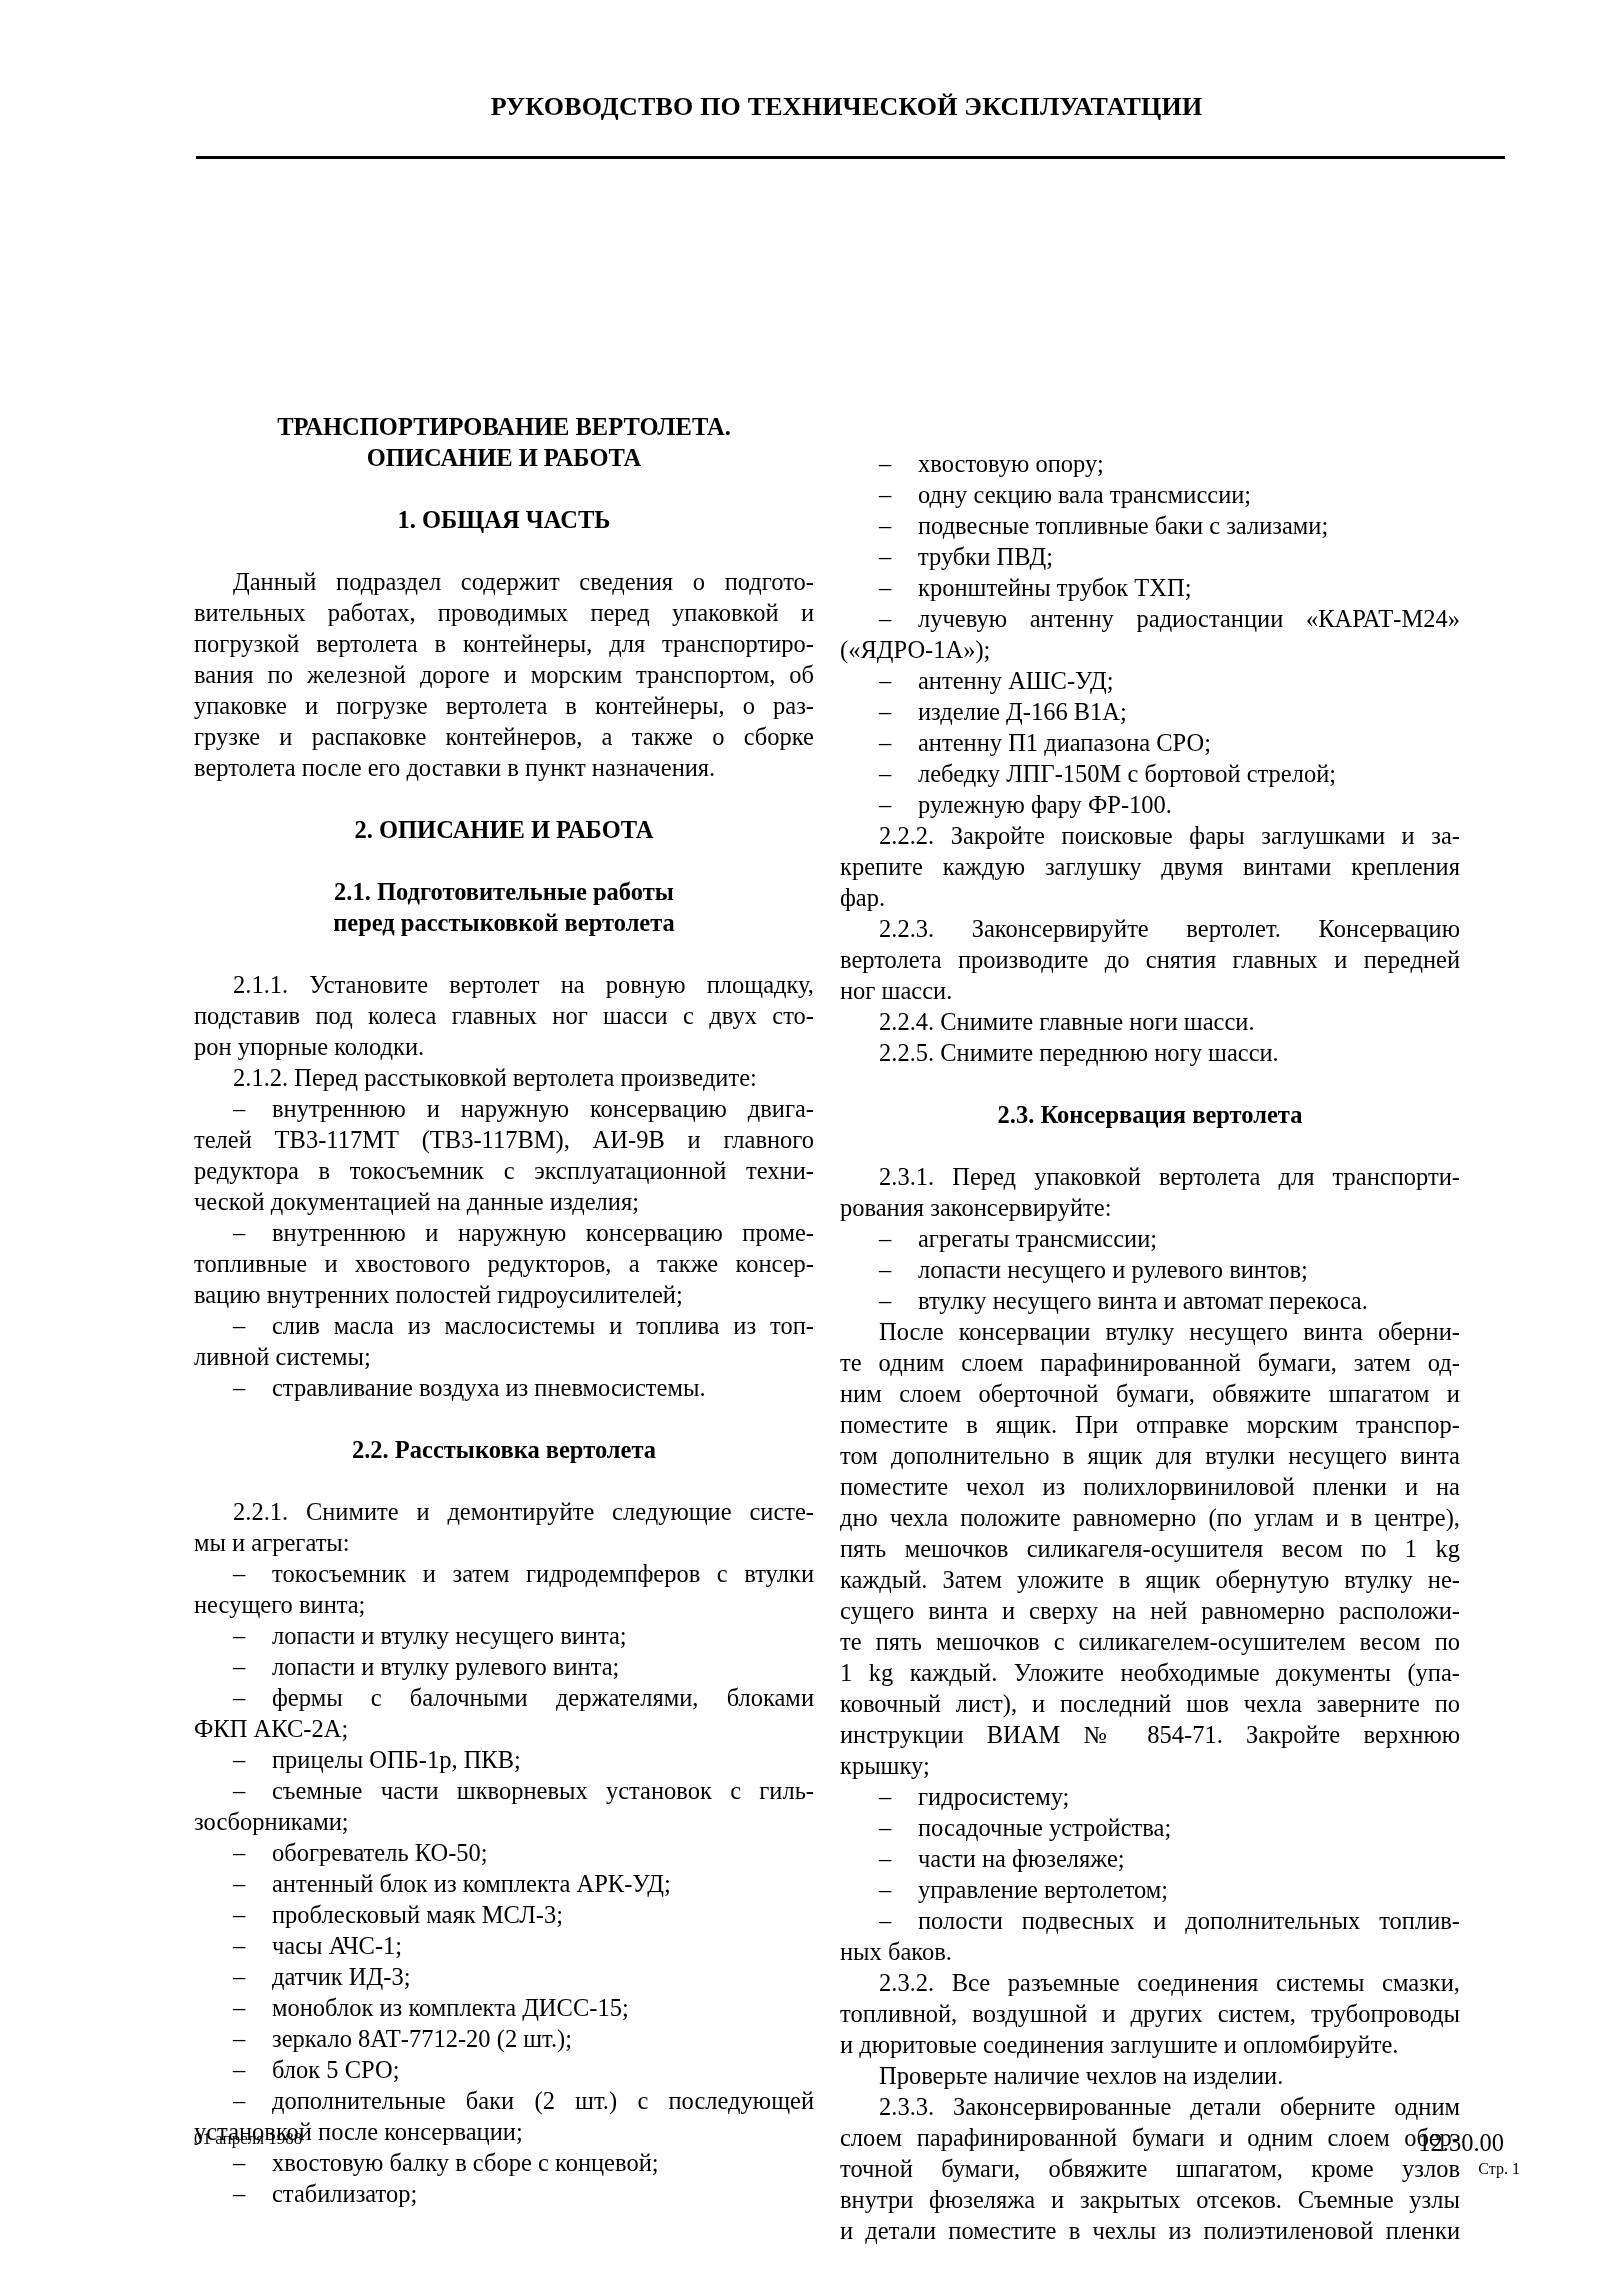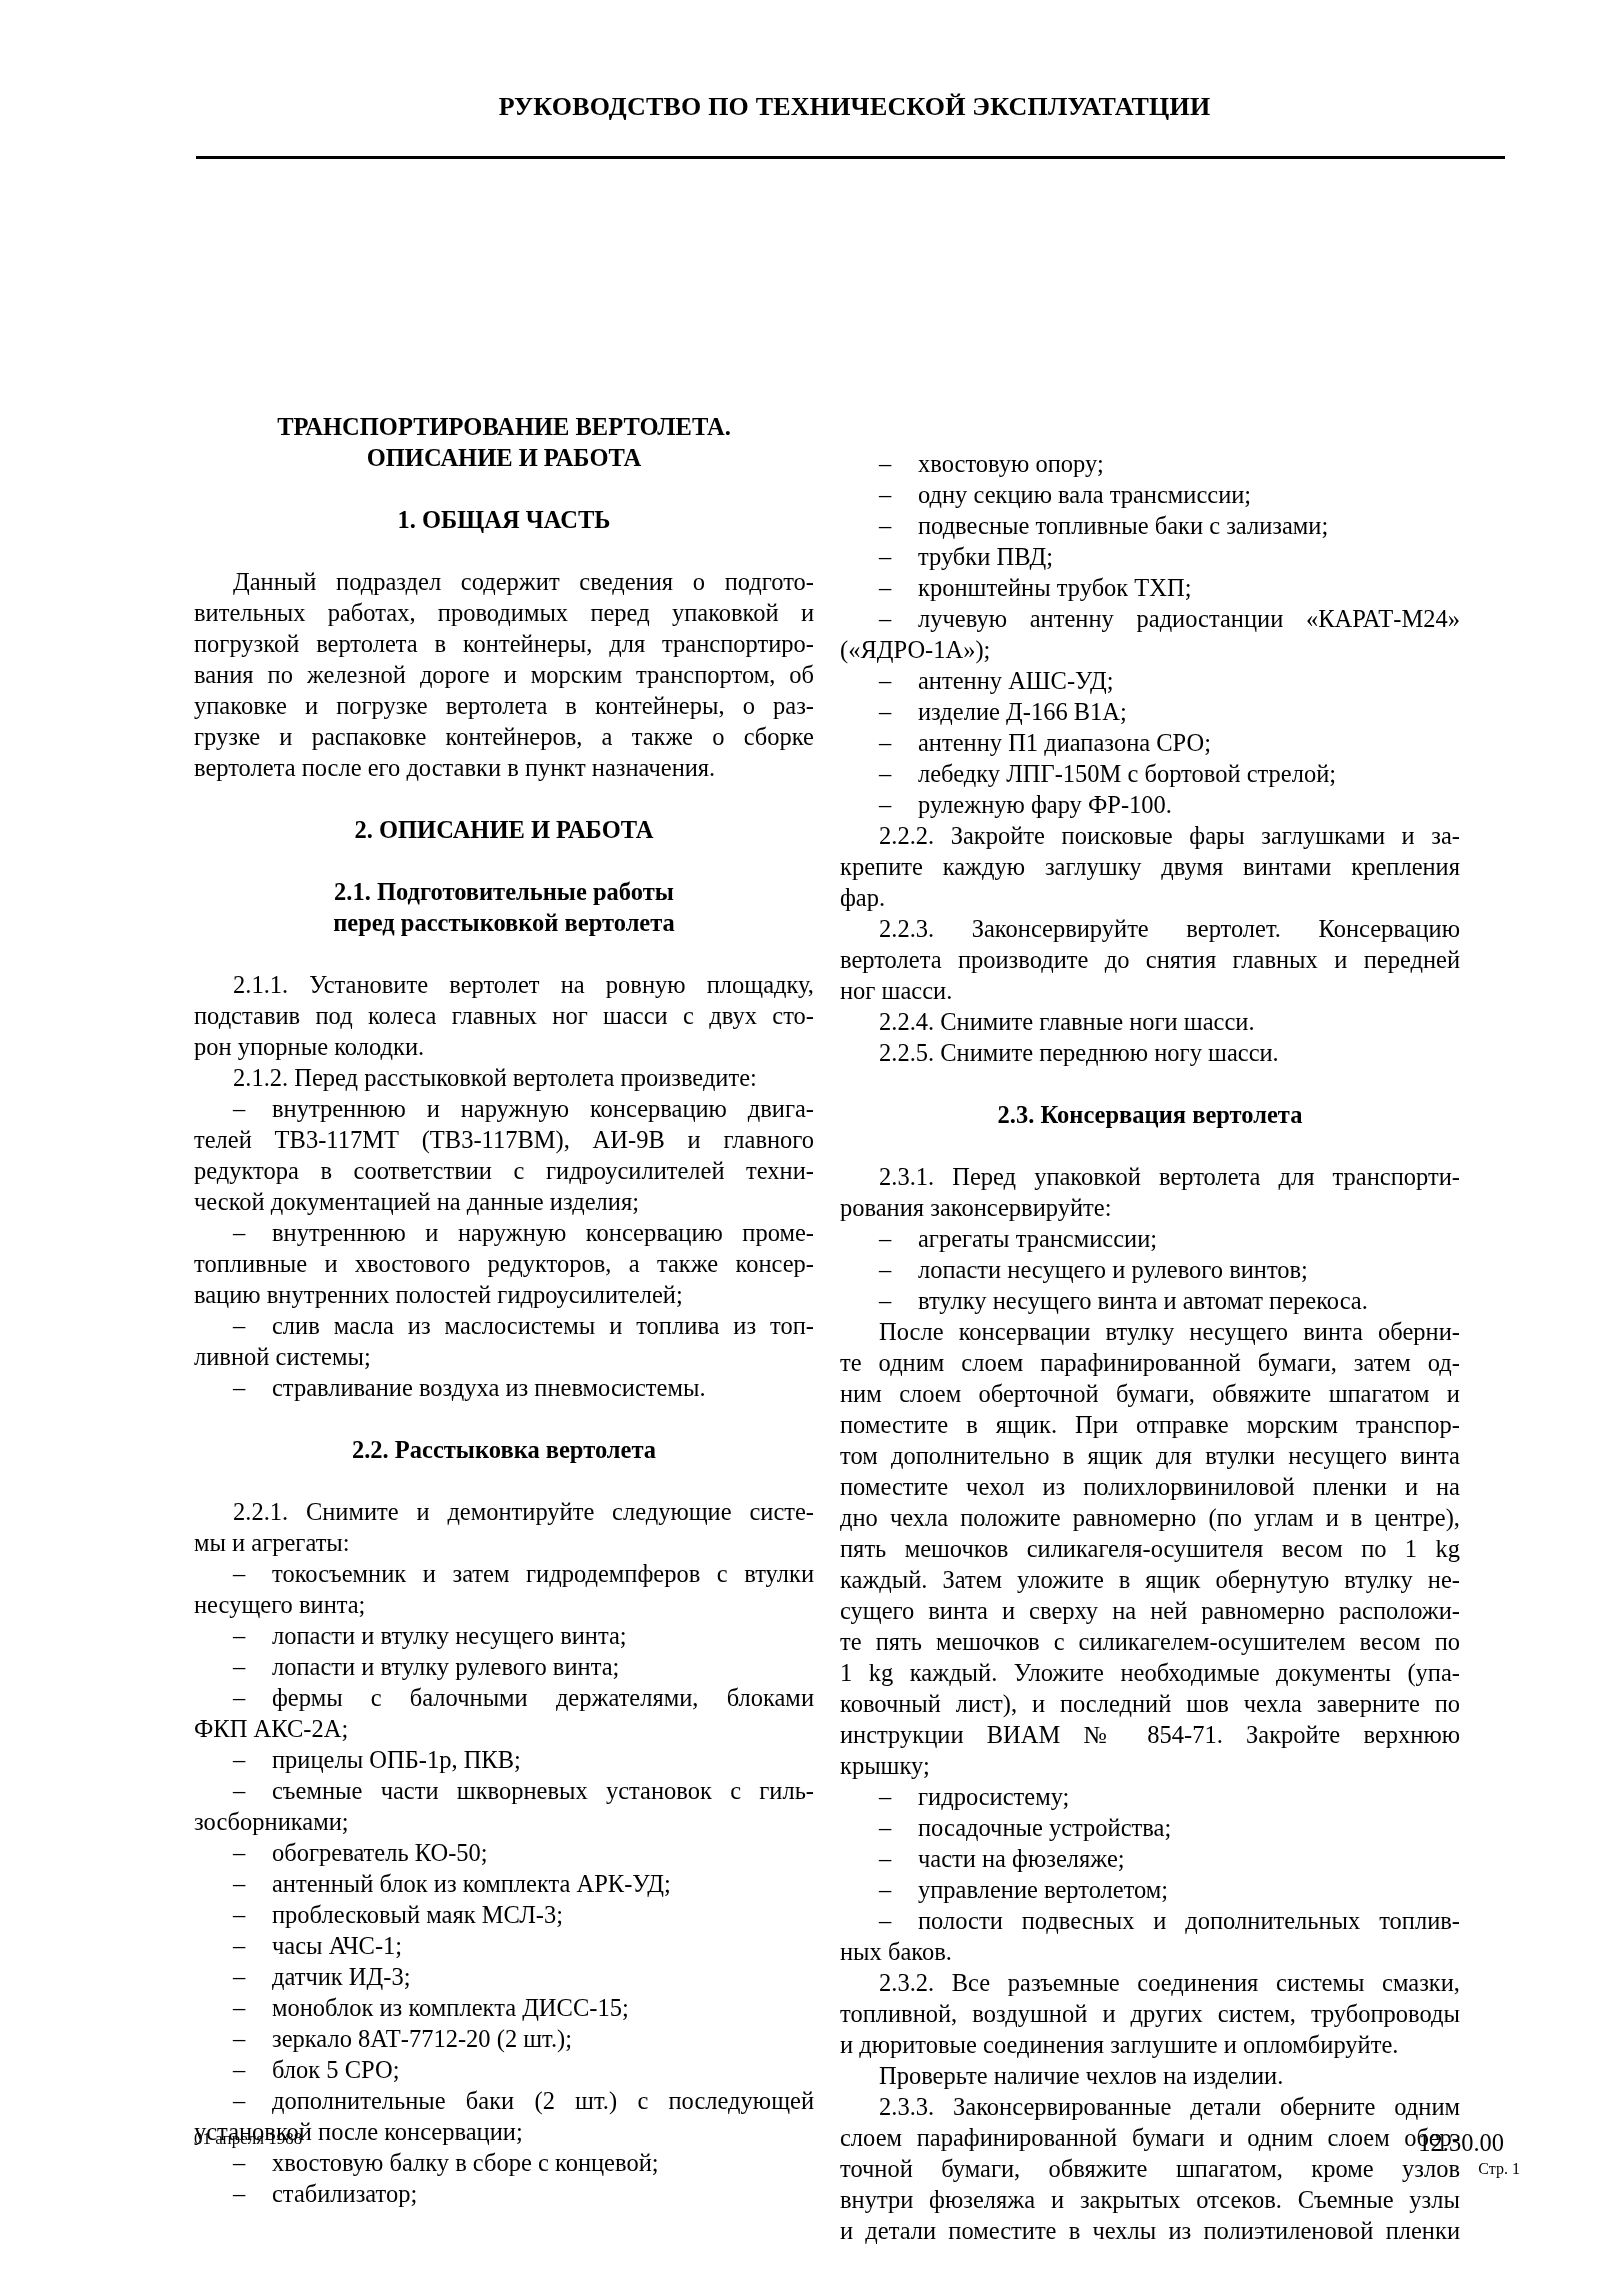--- a/index.html
+++ b/index.html
@@ -1,18 +1,18 @@
 <!DOCTYPE html>
 <html style="font-size:10.5px"><head>
 <meta charset="utf-8">
 <style>
   html, body { margin: 0; padding: 0; background: #ffffff; }
   body { width: 1622px; height: 2295px; position: relative; overflow: hidden;
          font-family: "Liberation Serif", "DejaVu Serif", serif; color: #000; }
-  .running-head { position: absolute; left: 200px; width: 1309px; top: 92px;
+  .running-head { position: absolute; left: 192px; width: 1309px; top: 92px;
                   text-align: center; font-weight: bold; font-size: 26px; letter-spacing: 0.2px; font-family: Liberation Serif, serif; }
   .head-rule { position: absolute; left: 196px; width: 1309px; top: 156px; height: 2.6px; background: #000; }
   .column { position: absolute; top: 411px; width: 620px; font-size: 24.5px; line-height: 31px; }
   .col-left { left: 194px; }
   .col-right { left: 840px; margin-top: 37px; }
   .heading { text-align: center; font-weight: bold; }
   .heading .hl { display: block; }
   .gap { height: 31px; }
   .para .ln { display: block; text-align: justify; text-align-last: justify; white-space: nowrap; }
   .para .ln.last { text-align-last: left; }
@@ -64,21 +64,21 @@
       <span class="ln first">2.1.1. Установите вертолет на ровную площадку,</span>
       <span class="ln">подставив под колеса главных ног шасси с двух сто-</span>
       <span class="ln last">рон упорные колодки.</span>
     </div>
     <div class="para">
       <span class="ln first last">2.1.2. Перед расстыковкой вертолета произведите:</span>
     </div>
     <div class="item">
       <span class="ln first" style="text-align-last: justify;"><span class="dash">–</span><span>внутреннюю и наружную консервацию двига-</span></span>
       <span class="ln">телей ТВ3-117МТ (ТВ3-117ВМ), АИ-9В и главного</span>
-      <span class="ln">редуктора в соответствии с гидроусилителей техни-</span>
+      <span class="ln">редуктора в токосъемник с эксплуатационной техни-</span>
       <span class="ln last">ческой документацией на данные изделия;</span>
     </div>
     <div class="item">
       <span class="ln first" style="text-align-last: justify;"><span class="dash">–</span><span>внутреннюю и наружную консервацию проме-</span></span>
       <span class="ln">топливные и хвостового редукторов, а также консер-</span>
       <span class="ln last">вацию внутренних полостей гидроусилителей;</span>
     </div>
     <div class="item">
       <span class="ln first" style="text-align-last: justify;"><span class="dash">–</span><span>слив масла из маслосистемы и топлива из топ-</span></span>
       <span class="ln last">ливной системы;</span>

